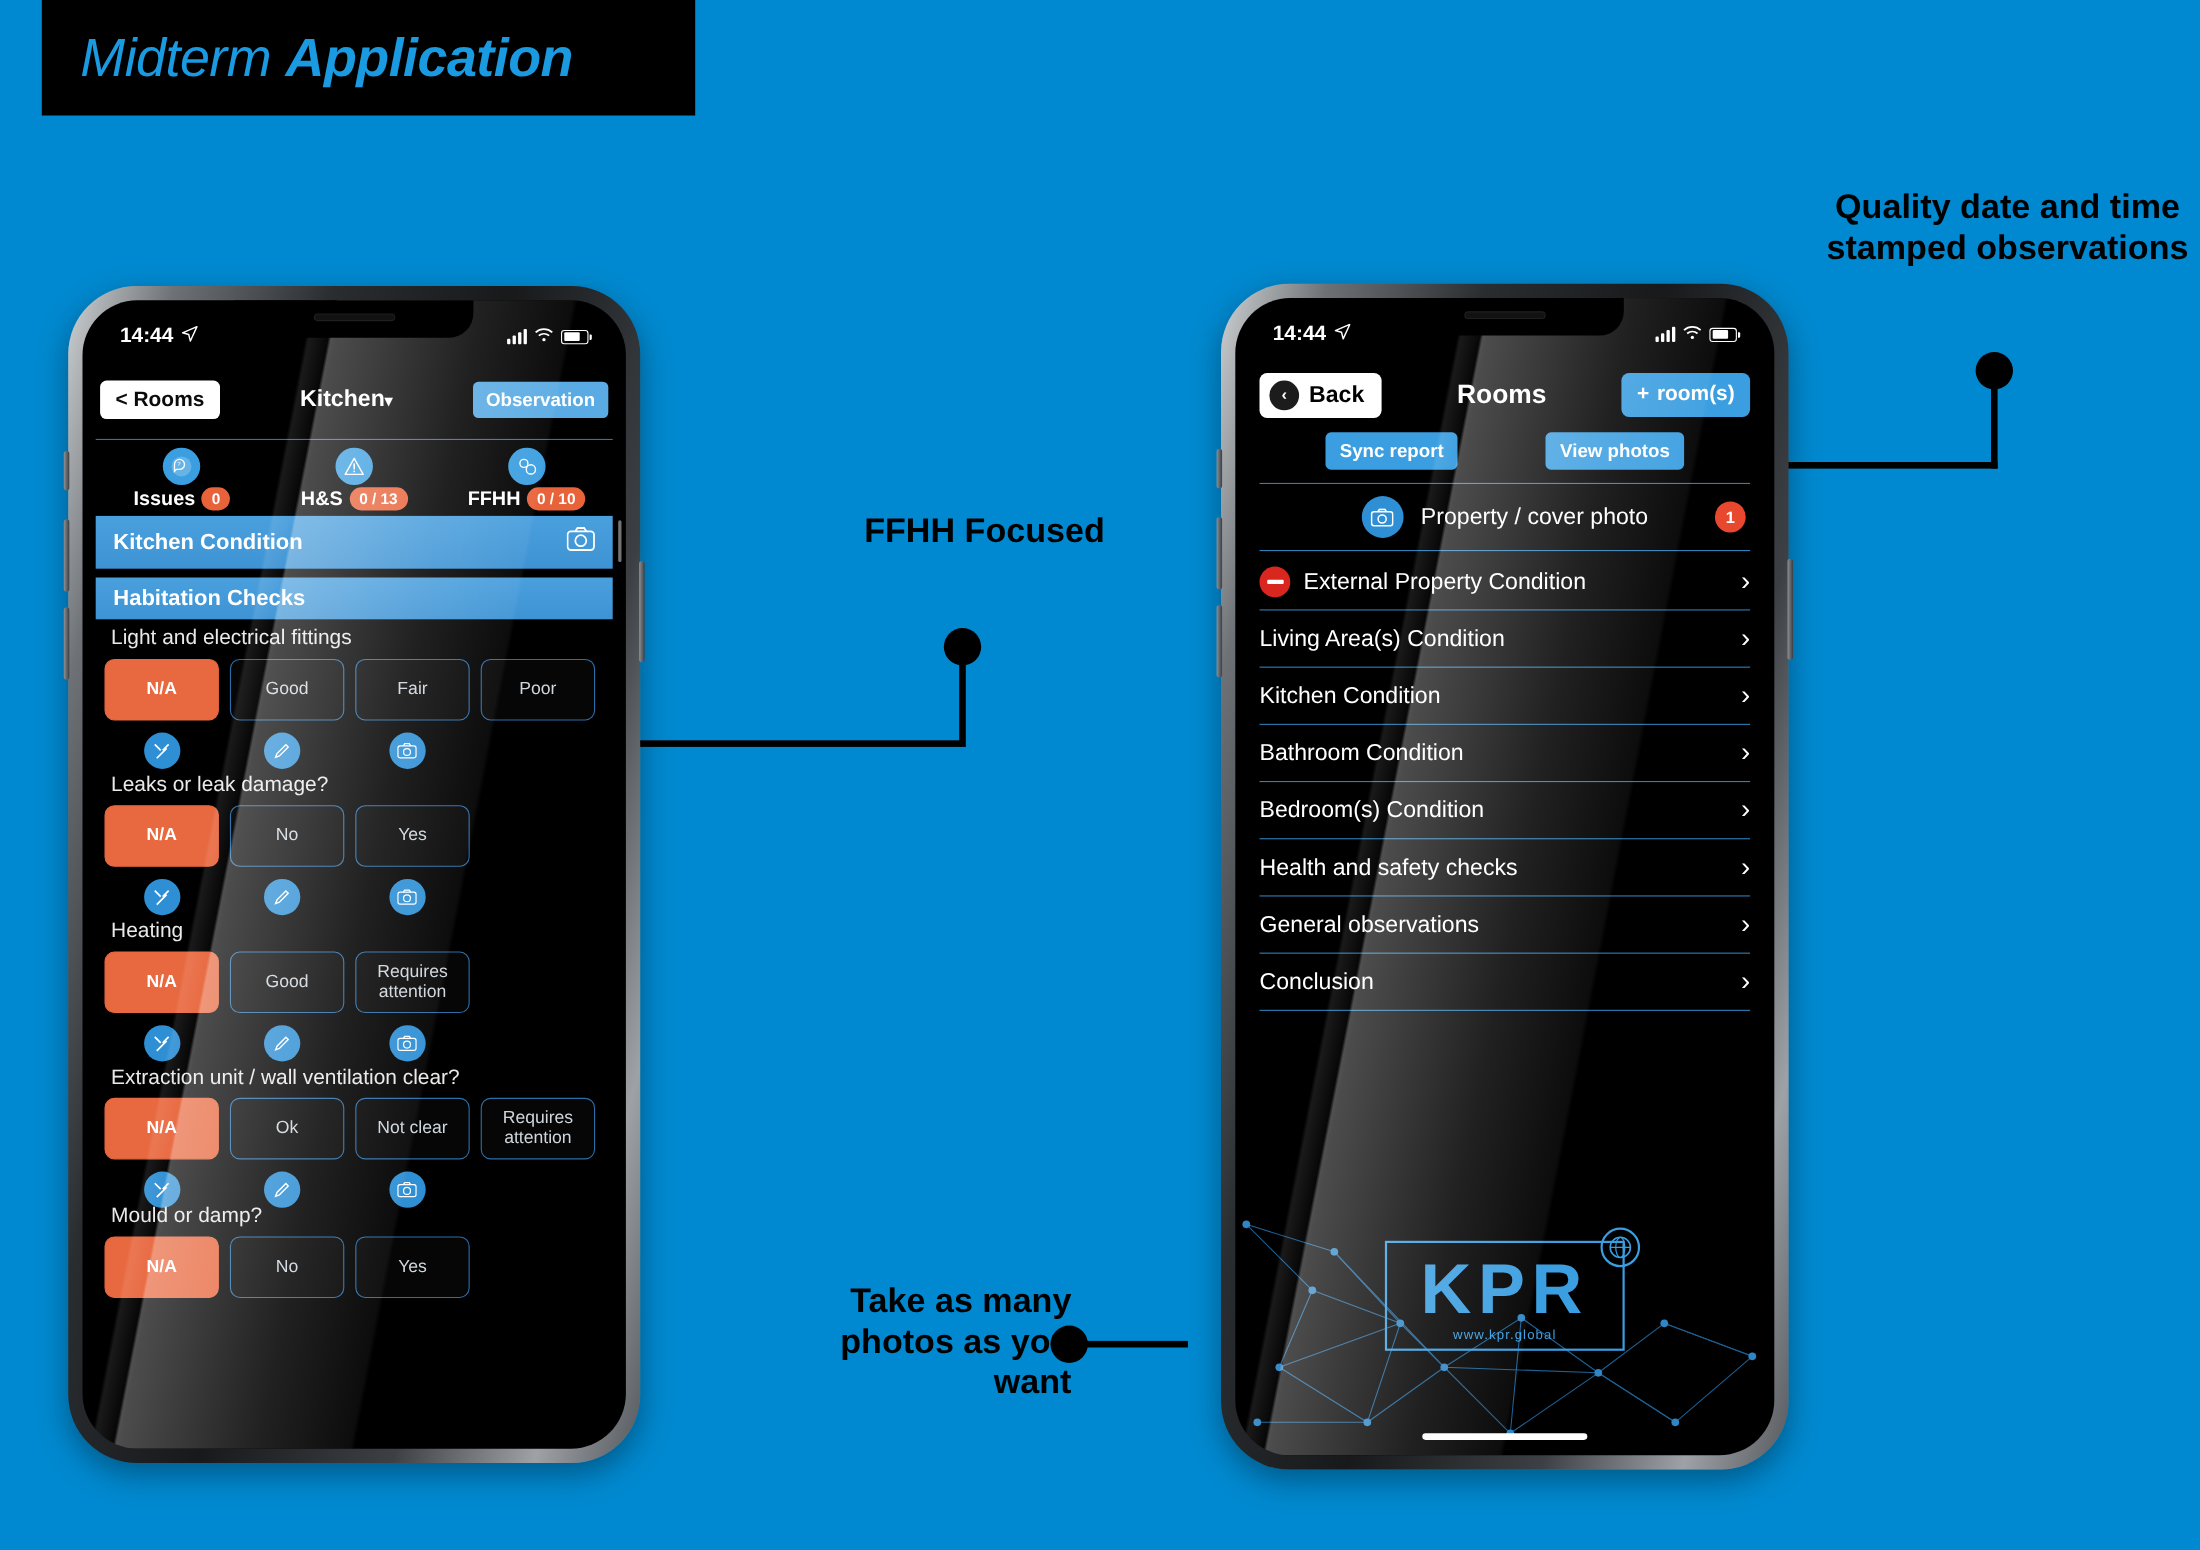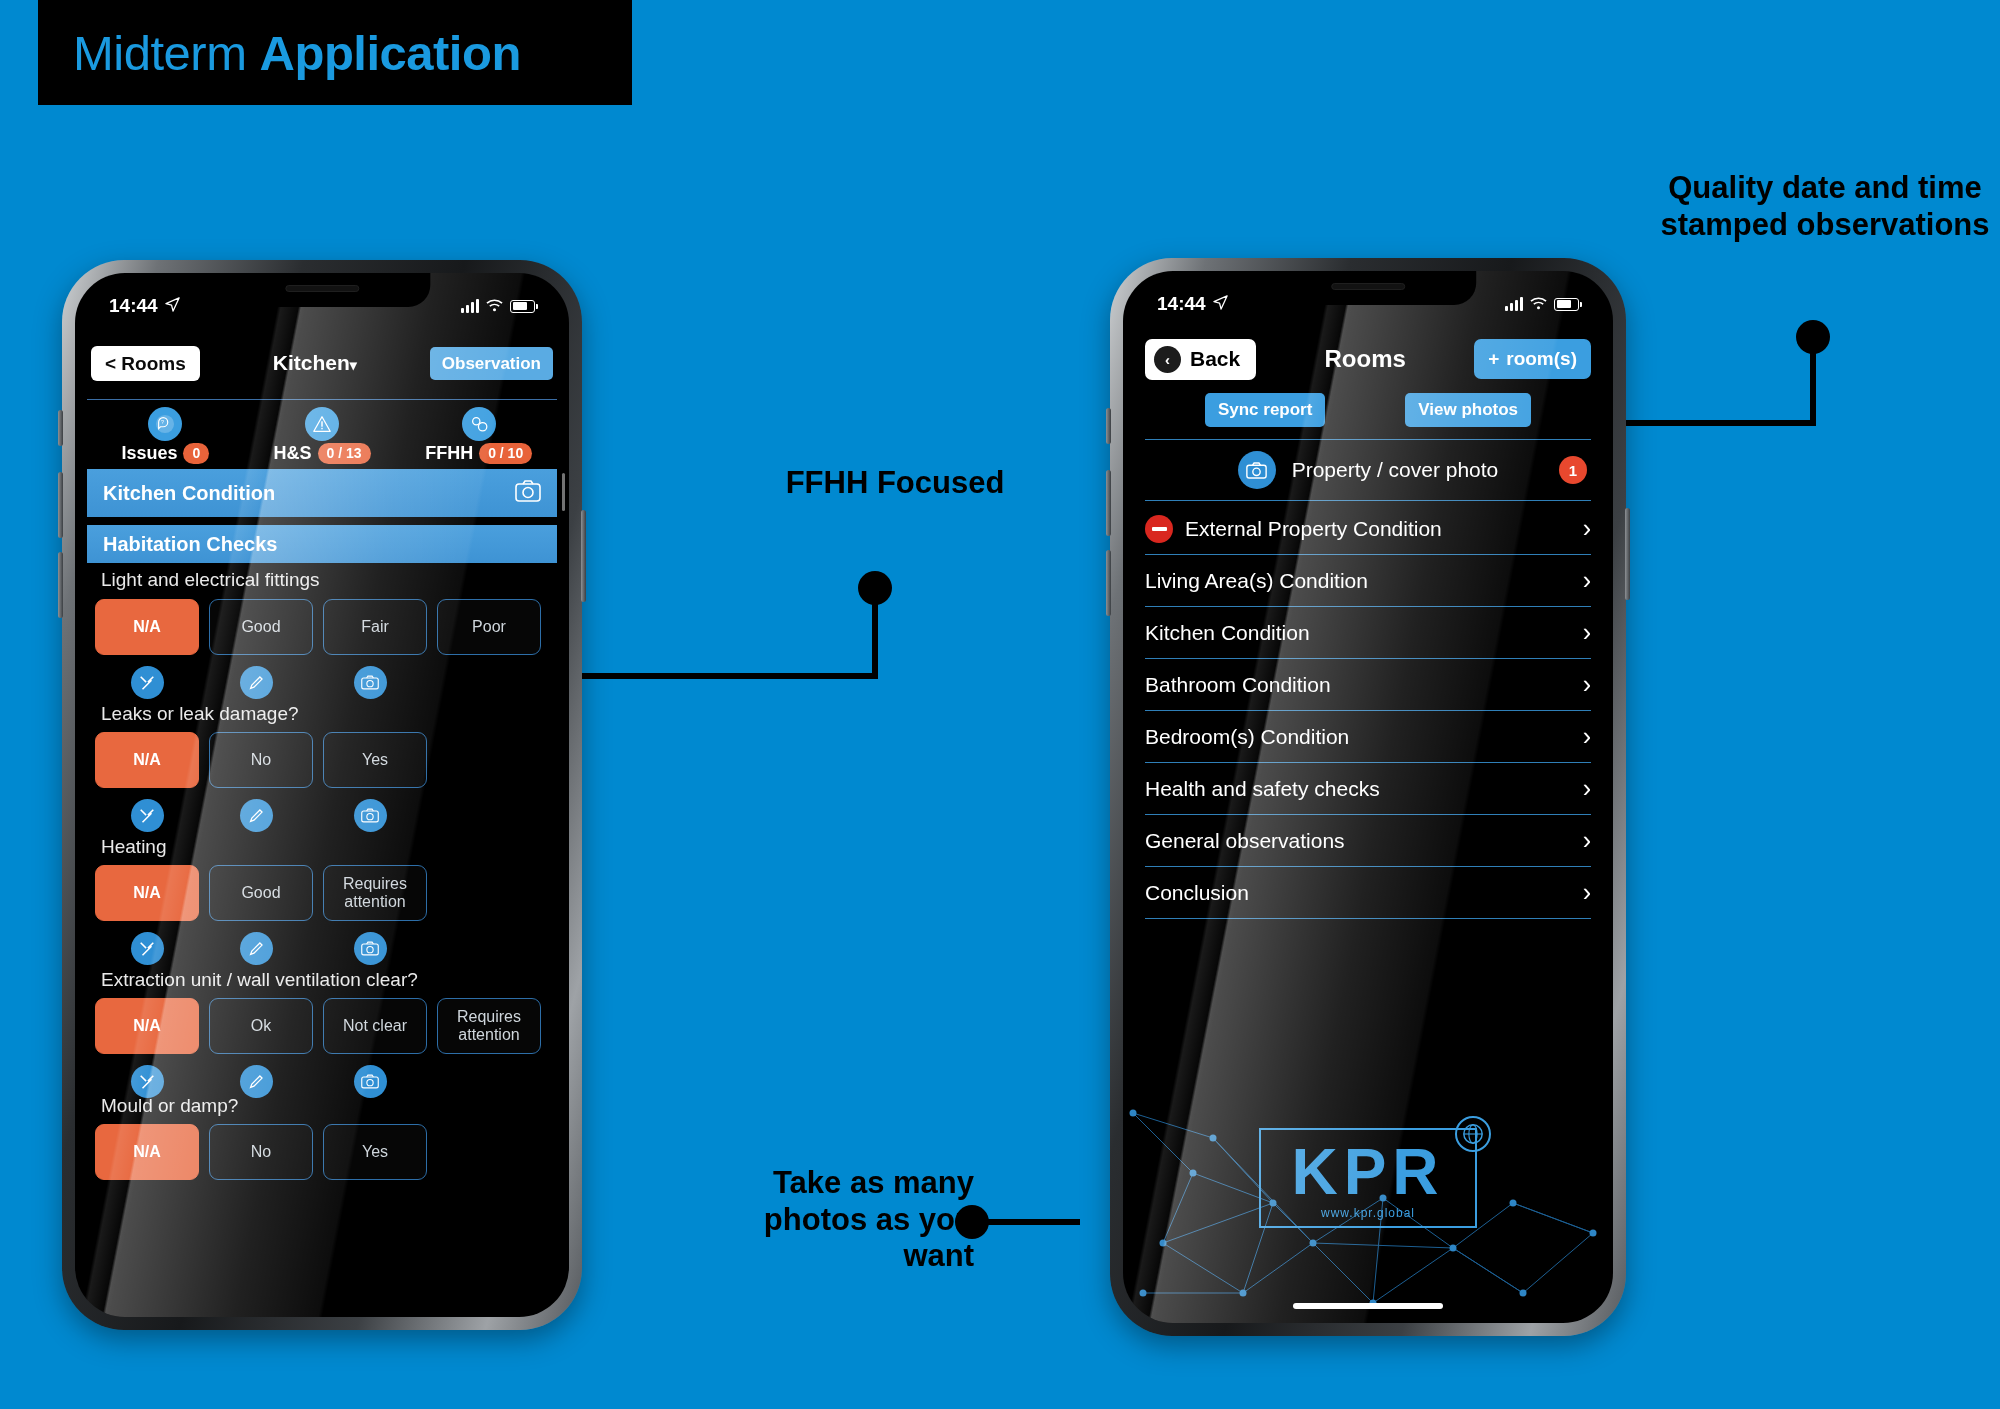--- a/index.html
+++ b/index.html
@@ -11,21 +11,21 @@
   body { background: #0089d0; position: relative; }
 
   
   .title-banner {
     position: absolute; left: 38px; top: 0px;
     width: 594px; height: 105px;
     background: #000000;
     display: flex; align-items: center;
     padding-left: 35px;
   }
-  .title-text { font-size: 49px; color: #1a9ae0; letter-spacing: -0.5px; white-space: nowrap;}
+  .title-text { font-size: 49px; color: #1a9ae0; letter-spacing: -0.5px; white-space: nowrap; font-style: italic;}
   .title-text .bold { font-weight: bold; color: #1a9ae0; }
 
   
   .annot {
     position: absolute;
     color: #000000;
     font-weight: bold;
     line-height: 1.18;
   }
   .annot-a { left: 1660px; top: 170px; width: 330px; font-size: 31px; text-align: center;}

